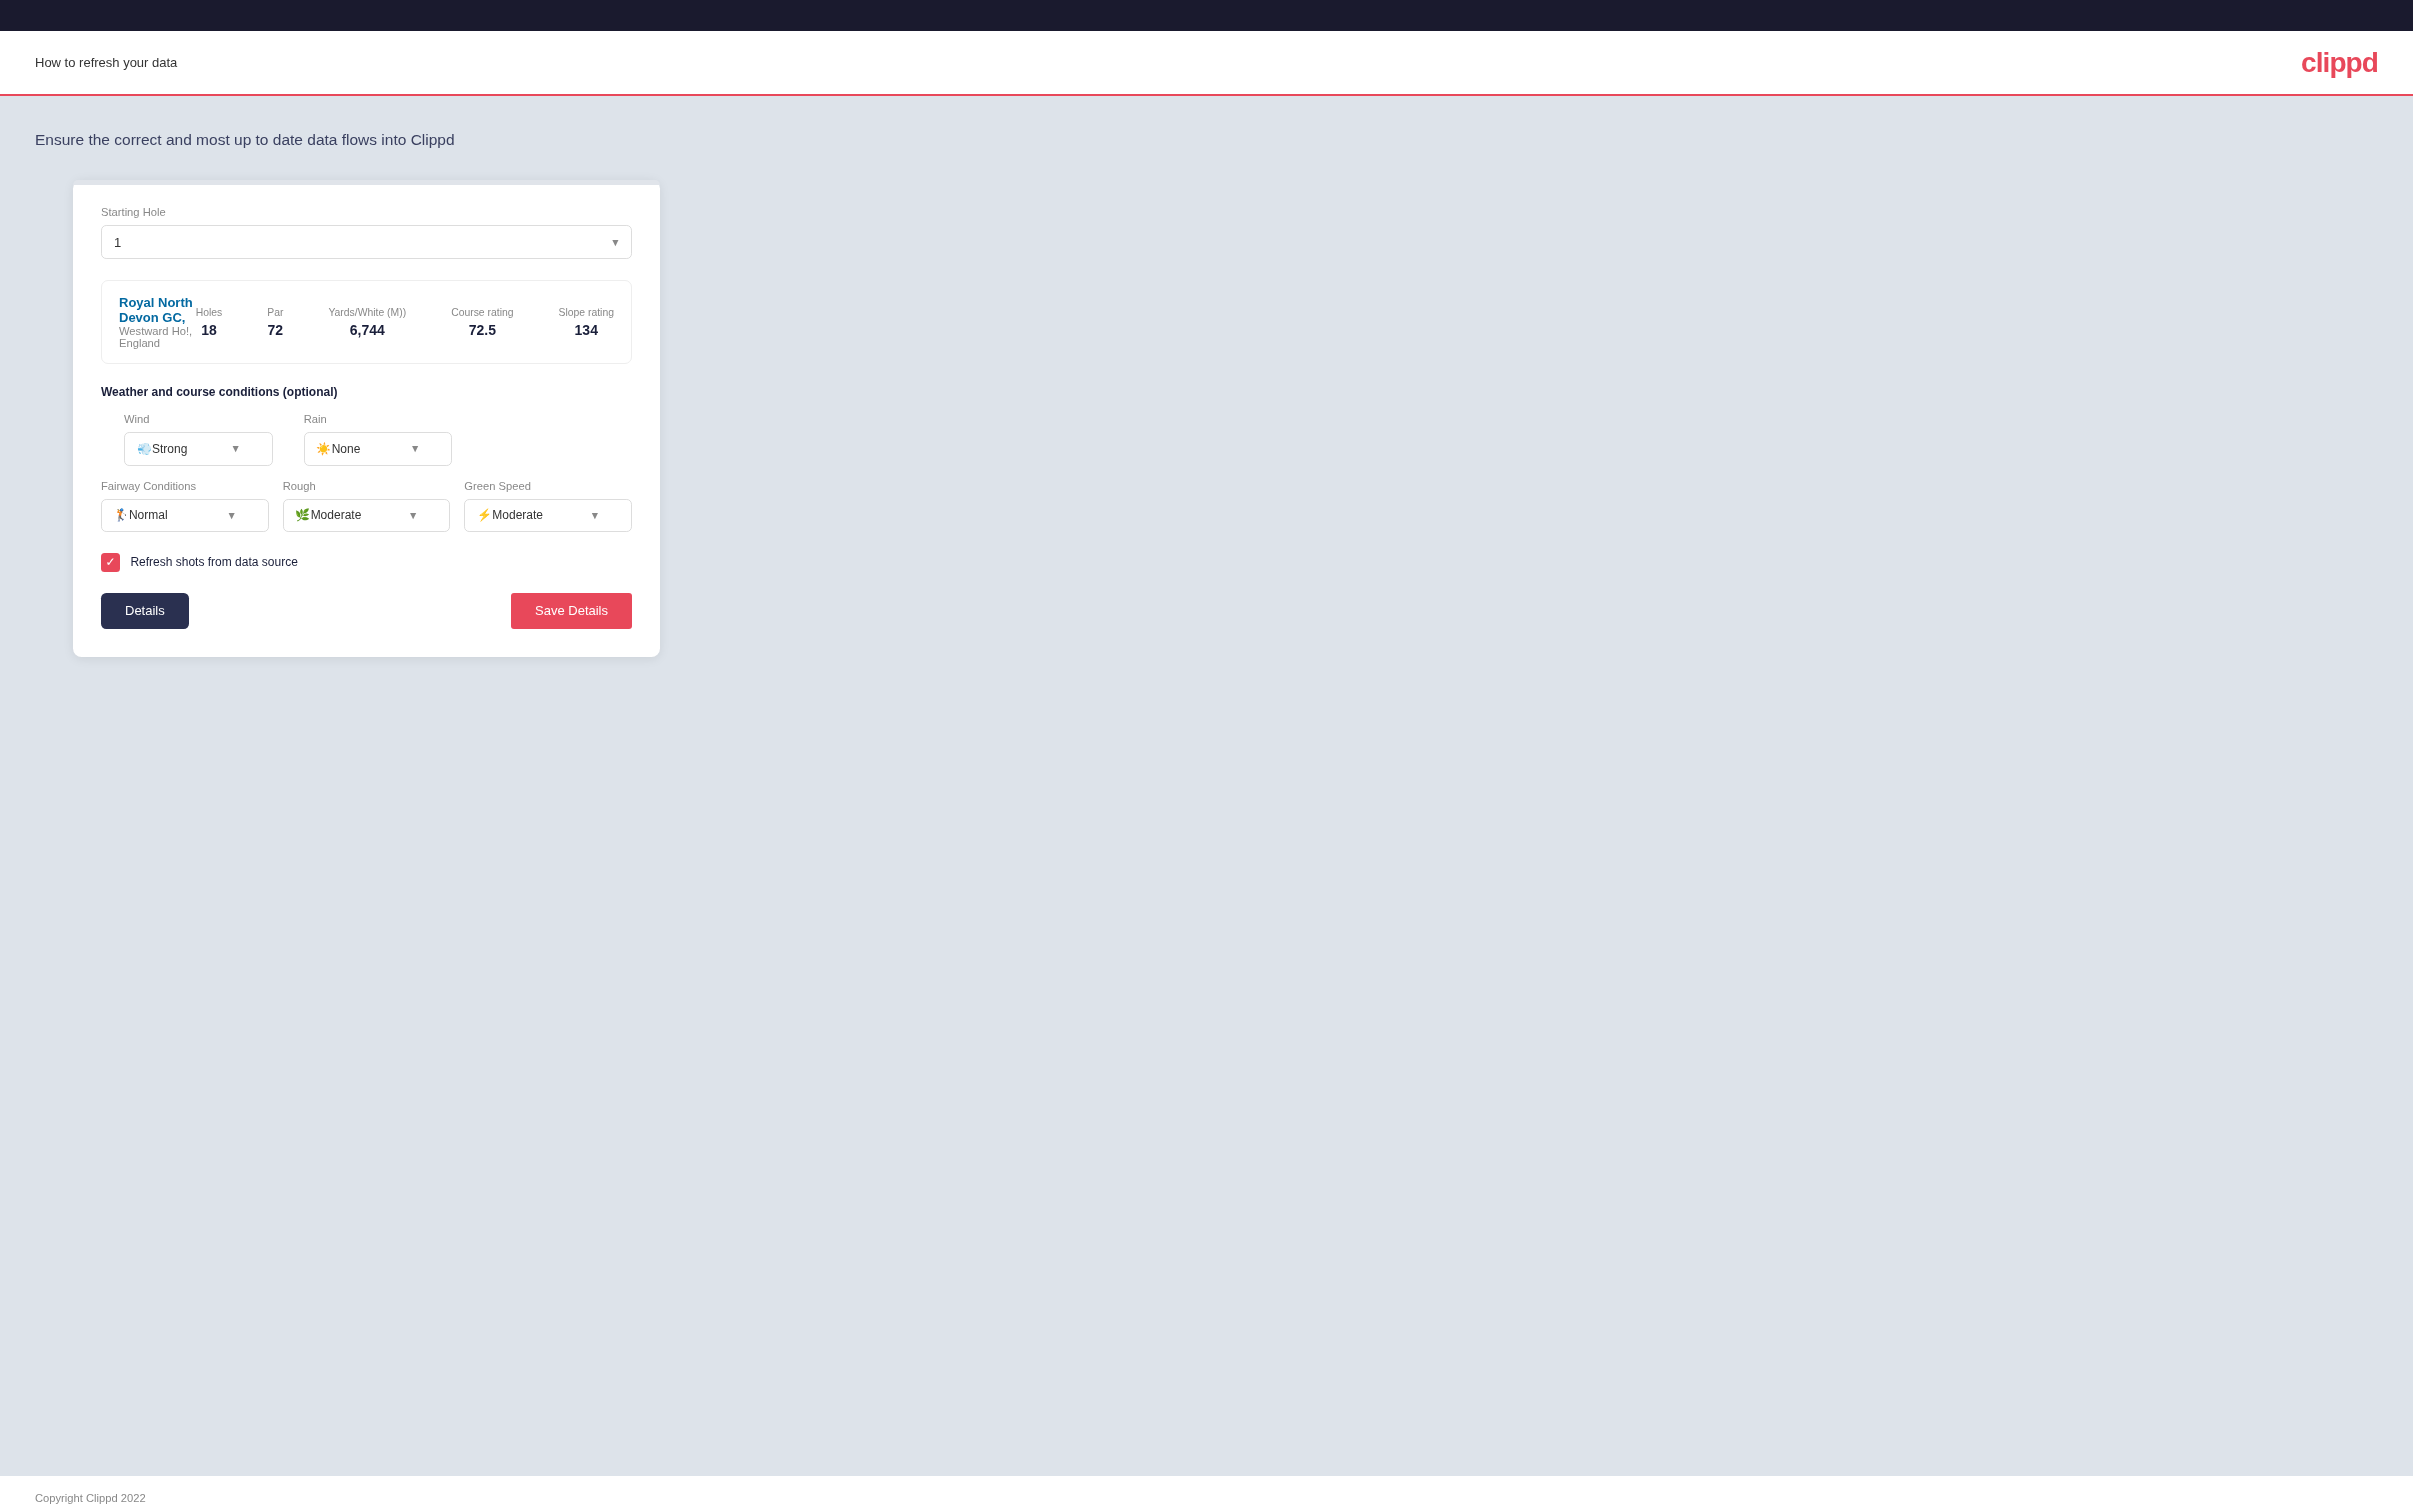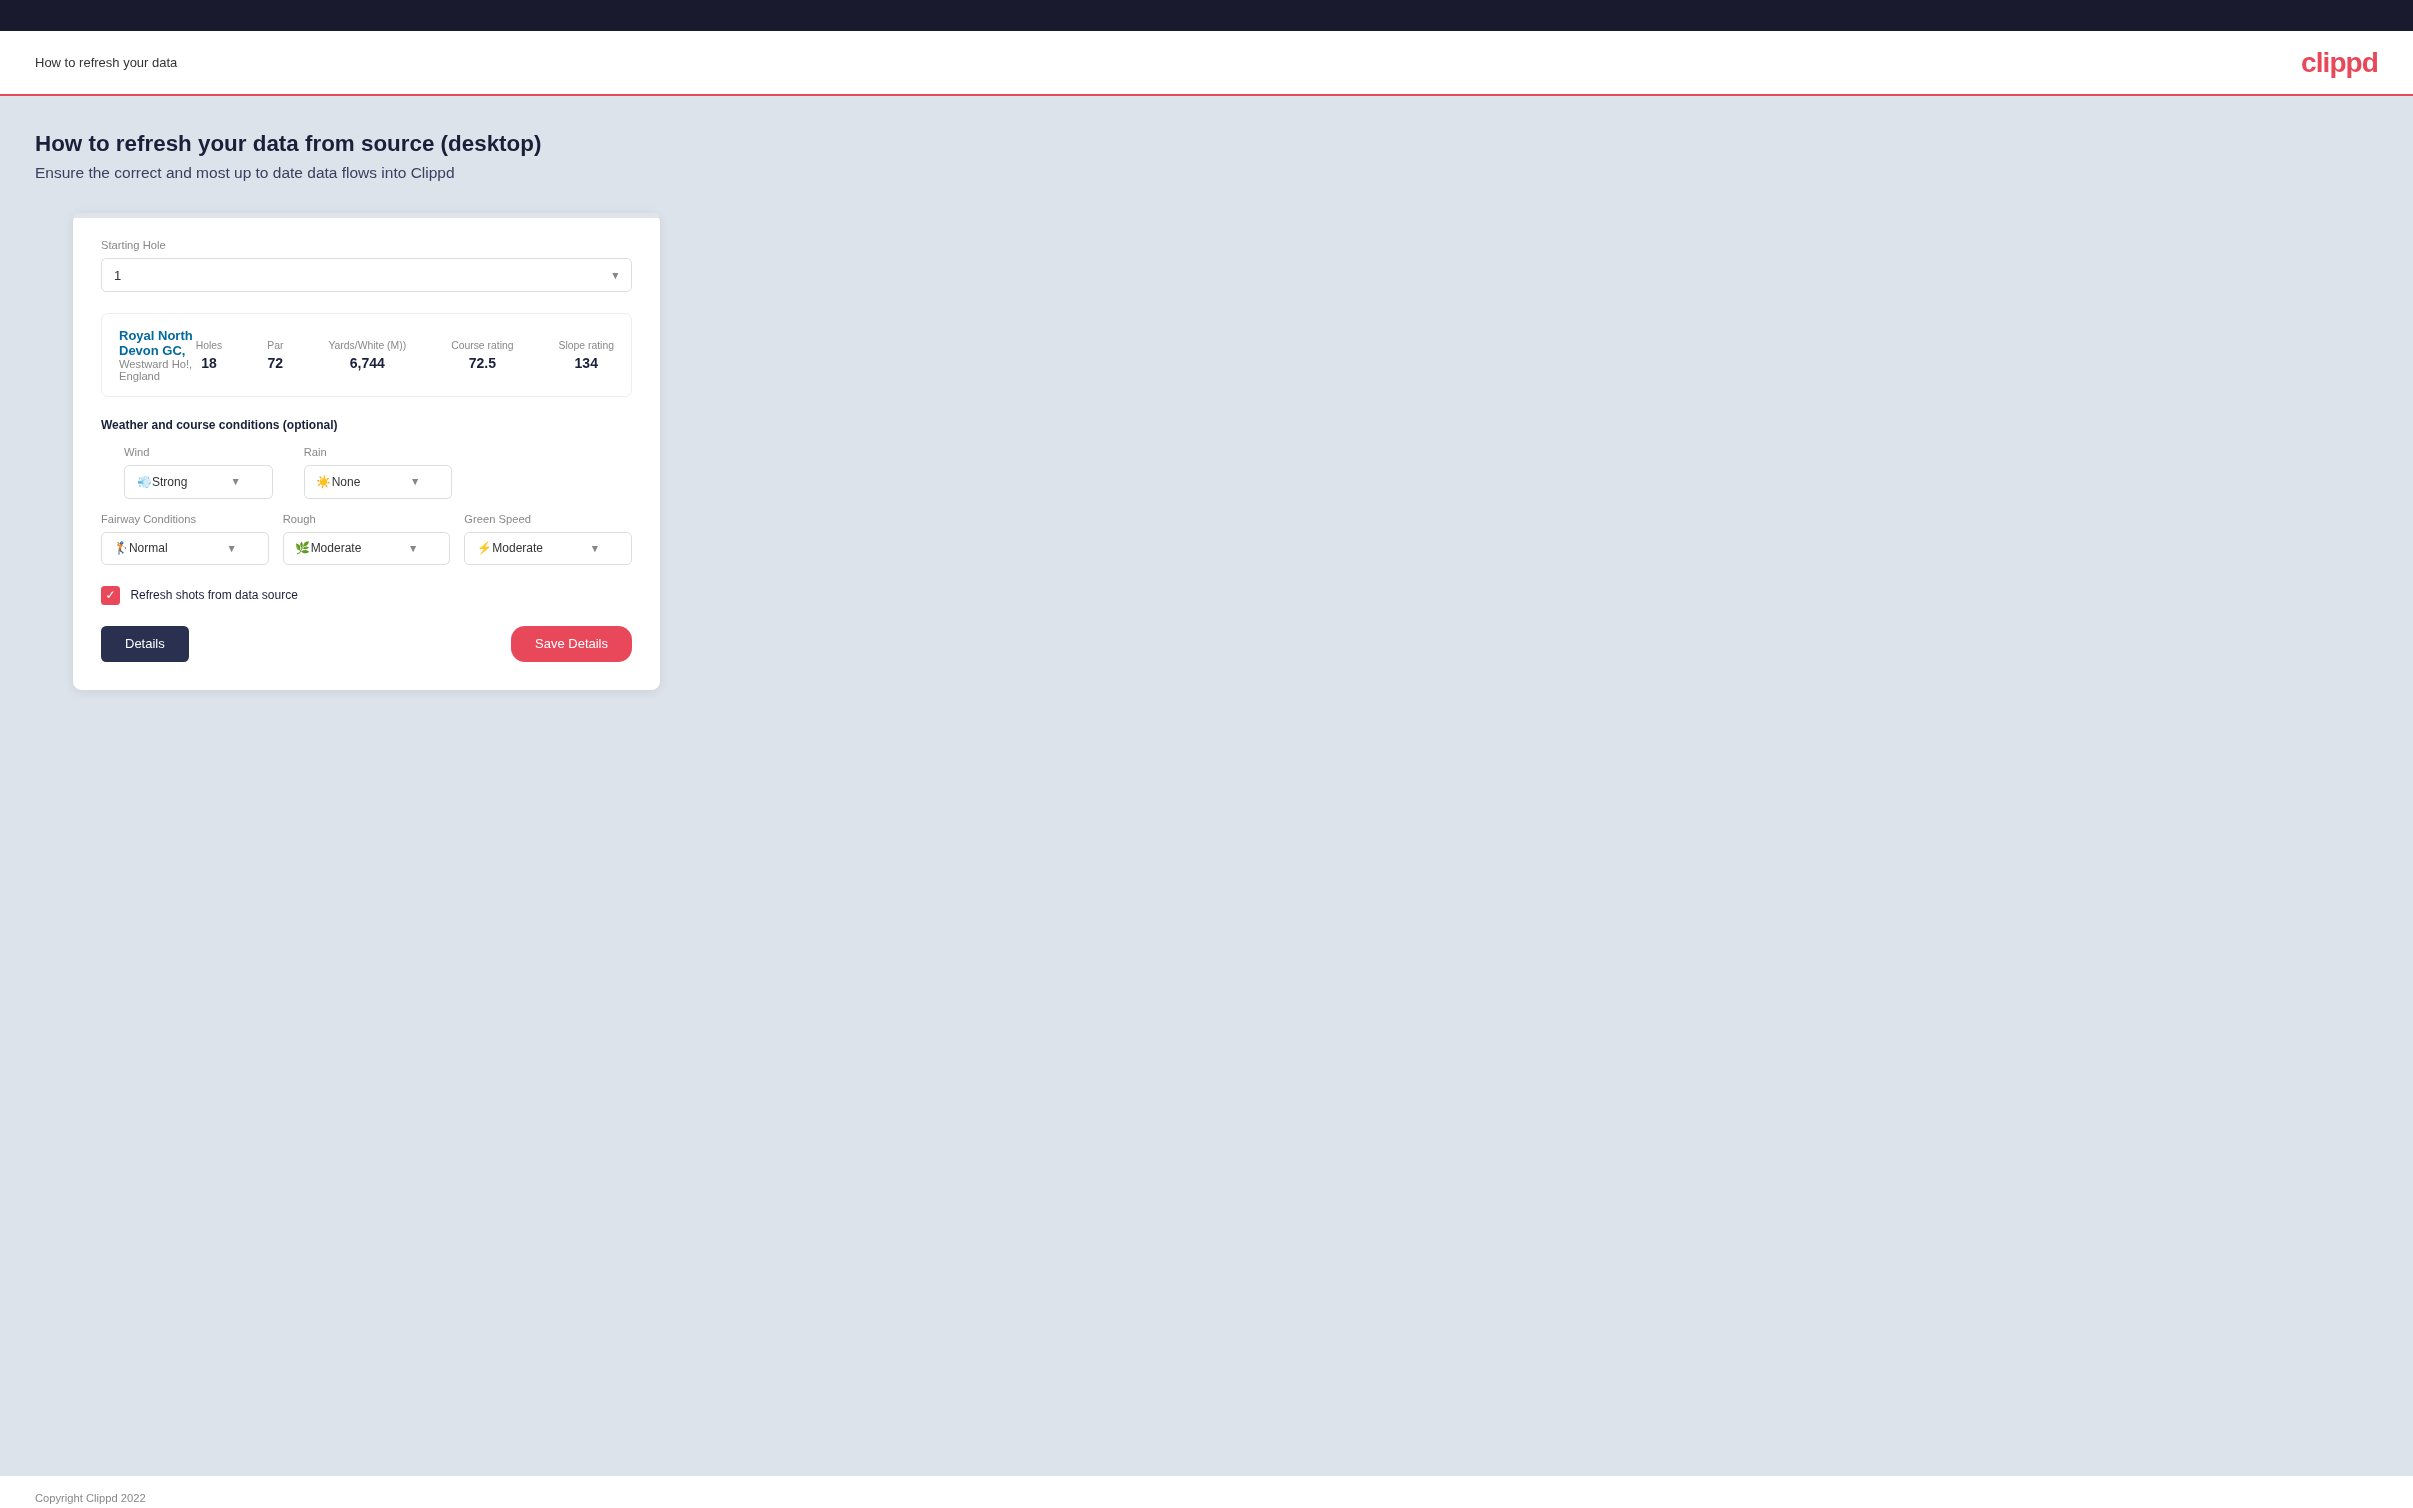--- a/index.html
+++ b/index.html
@@ -219,21 +219,21 @@
       border: none;
       border-radius: 5.2px;
       padding: 10.4px 24px;
       font-size: 13px;
       cursor: pointer;
     }
     .btn-save {
       background: #e8485a;
       color: #fff;
       border: none;
-      border-radius: 14px;
+      border-radius: 3px;
       padding: 10.4px 24px;
       font-size: 13px;
       cursor: pointer;
     }
     .sidebar-text {
       flex: 1;
       color: #1a1f3a;
       font-size: 14.7px;
       line-height: 1.65;
       padding-top: 35px;
@@ -249,21 +249,20 @@
 <body>
 
 <div class="top-bar"></div>
 
 <div class="header">
   <span class="header-title">How to refresh your data</span>
   <span class="logo">clippd</span>
 </div>
 
 <div class="main-content">
-  <h1 class="page-heading">How to refresh your data from source (desktop)</h1>
   <p class="page-subheading">Ensure the correct and most up to date data flows into Clippd</p>
 
   <div class="content-area">
     <div class="card">
       <div class="card-top-strip"></div>
 
       <div class="field-group">
         <div class="field">
           <div class="field-label">Starting Hole</div>
           <div class="select-wrapper">

